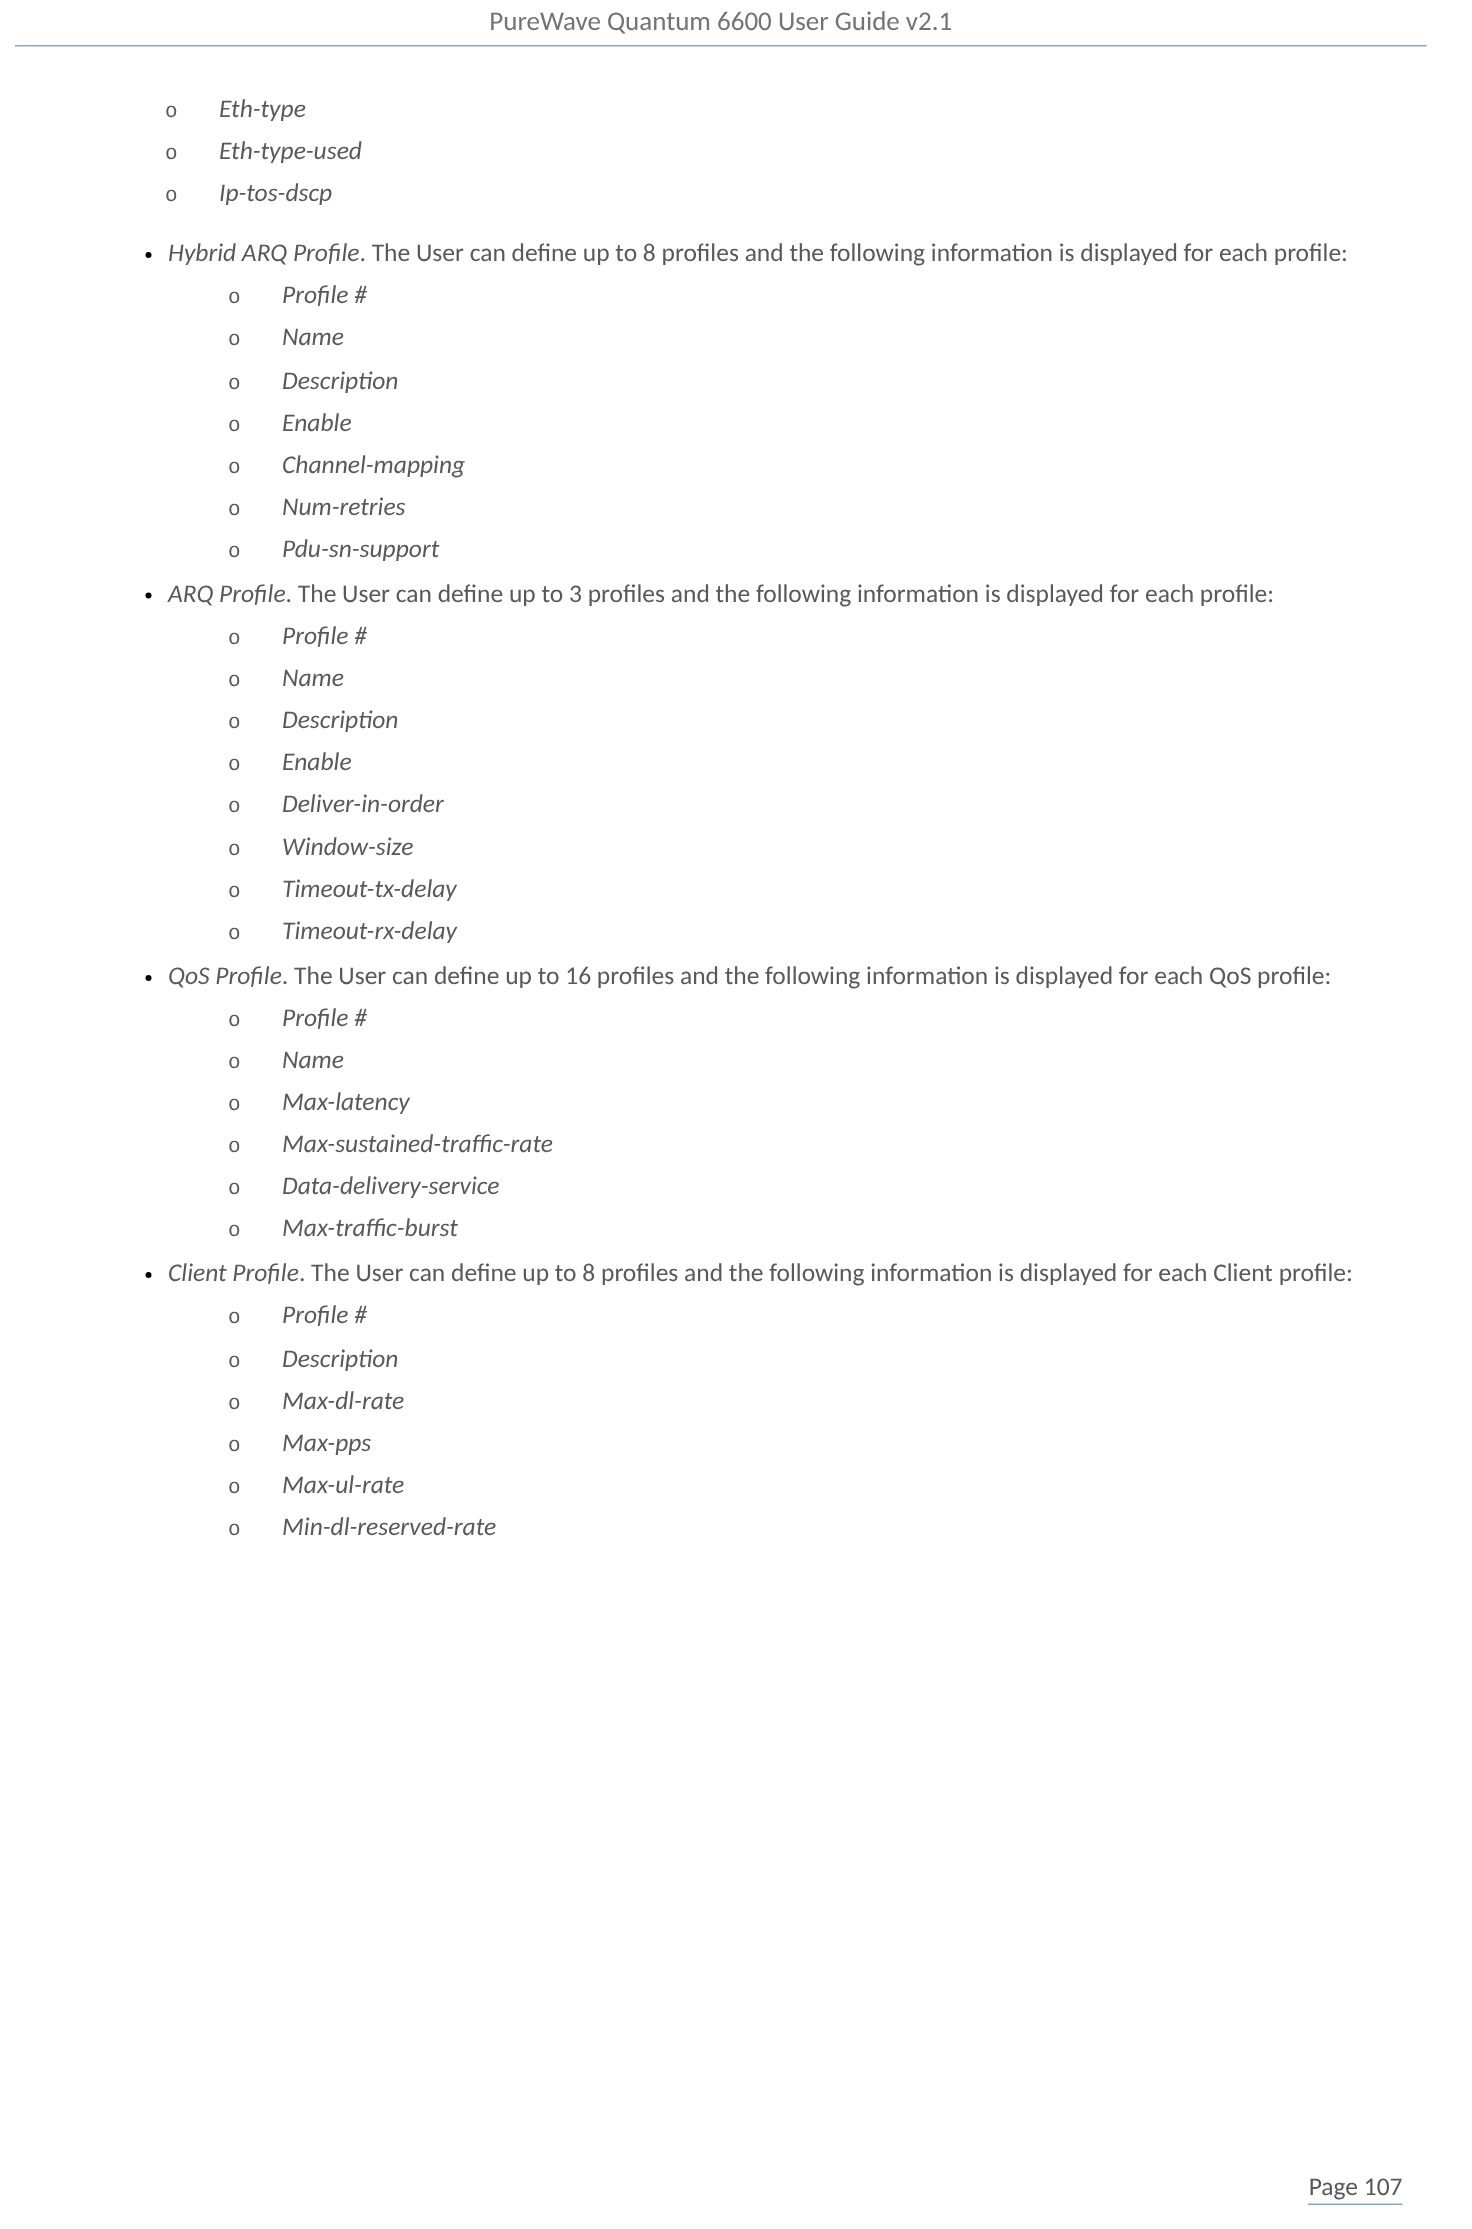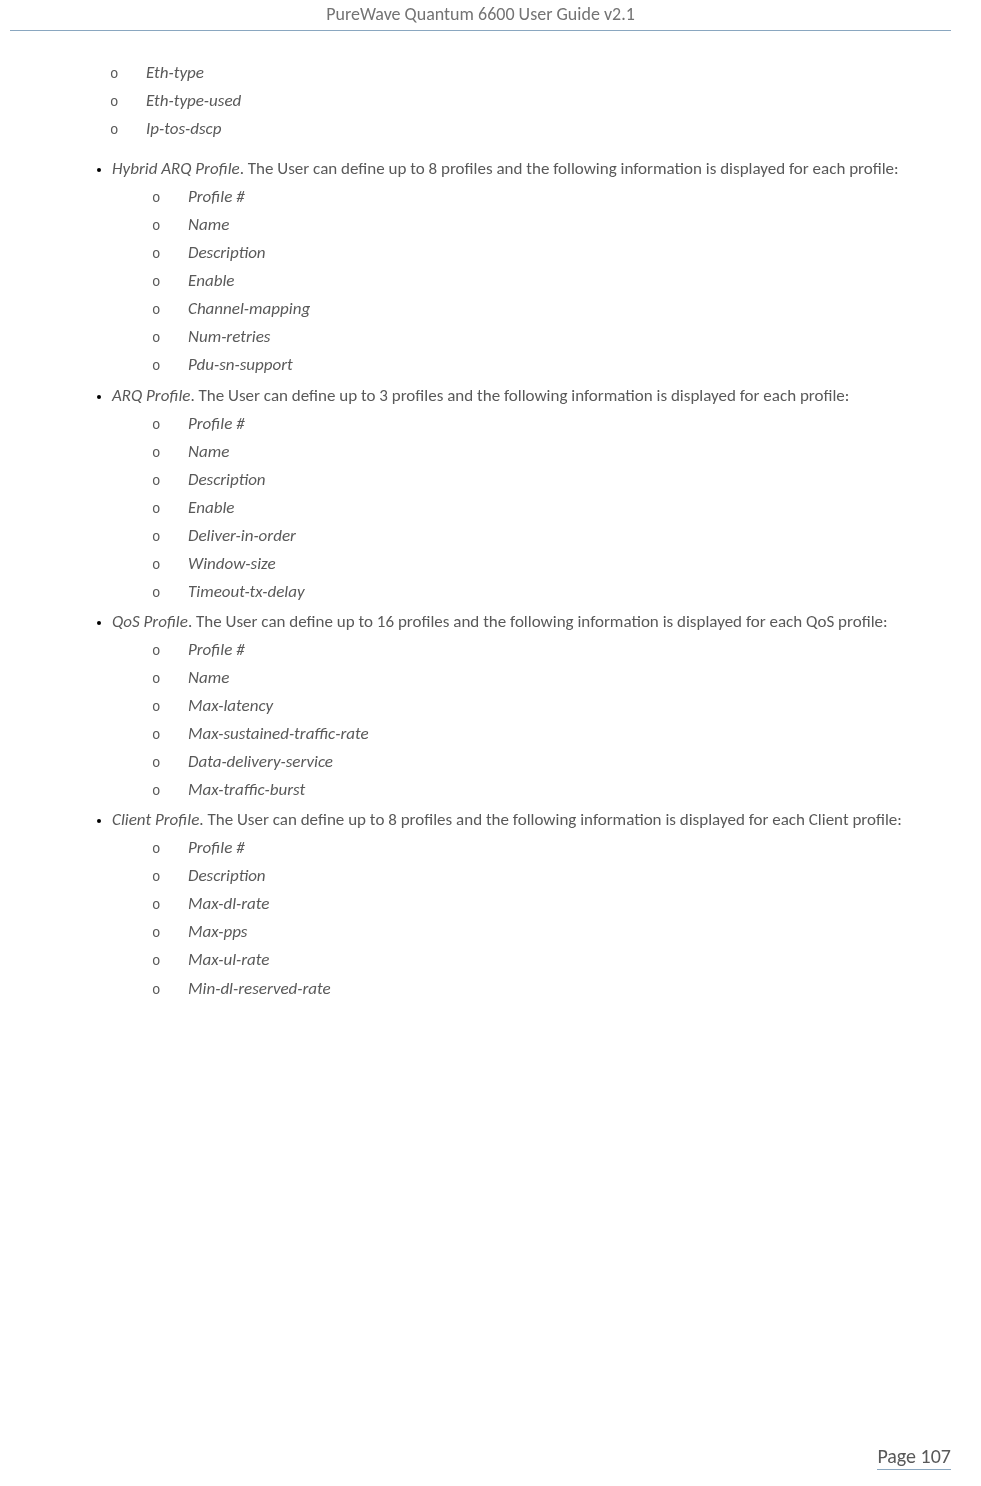--- a/index.html
+++ b/index.html
@@ -55,22 +55,22 @@
       width: 36px;
     }
     .bold-italic {
       font-weight: normal;
       font-style: italic;
       color: #595959;
     }
     .footer {
       position: fixed;
       bottom: 18px;
-      right: 30px;
-      font-size: 20px;
+      right: 46px;
+      font-size: 17px;
       color: #595959;
     }
     .footer-label {
       border-bottom: 1px solid #8aa7c0;
       padding-bottom: 1px;
     }
   </style>
 </head>
 <body>
 
@@ -104,20 +104,21 @@
     <li>
       <span class="bold-italic">ARQ Profile</span><span>. The User can define up to 3 profiles and the following information is displayed for each profile:</span>
       <ul class="level2">
         <li><span class="bold-italic">Profile #</span></li>
         <li><span class="bold-italic">Name</span></li>
         <li><span class="bold-italic">Description</span></li>
         <li><span class="bold-italic">Enable</span></li>
         <li><span class="bold-italic">Deliver-in-order</span></li>
         <li><span class="bold-italic">Window-size</span></li>
         <li><span class="bold-italic">Timeout-tx-delay</span></li>
+        <li><span class="bold-italic">Timeout-rx-delay</span></li>
       </ul>
     </li>
 
     <li>
       <span class="bold-italic">QoS Profile</span><span>. The User can define up to 16 profiles and the following information is displayed for each QoS profile:</span>
       <ul class="level2">
         <li><span class="bold-italic">Profile #</span></li>
         <li><span class="bold-italic">Name</span></li>
         <li><span class="bold-italic">Max-latency</span></li>
         <li><span class="bold-italic">Max-sustained-traffic-rate</span></li>

